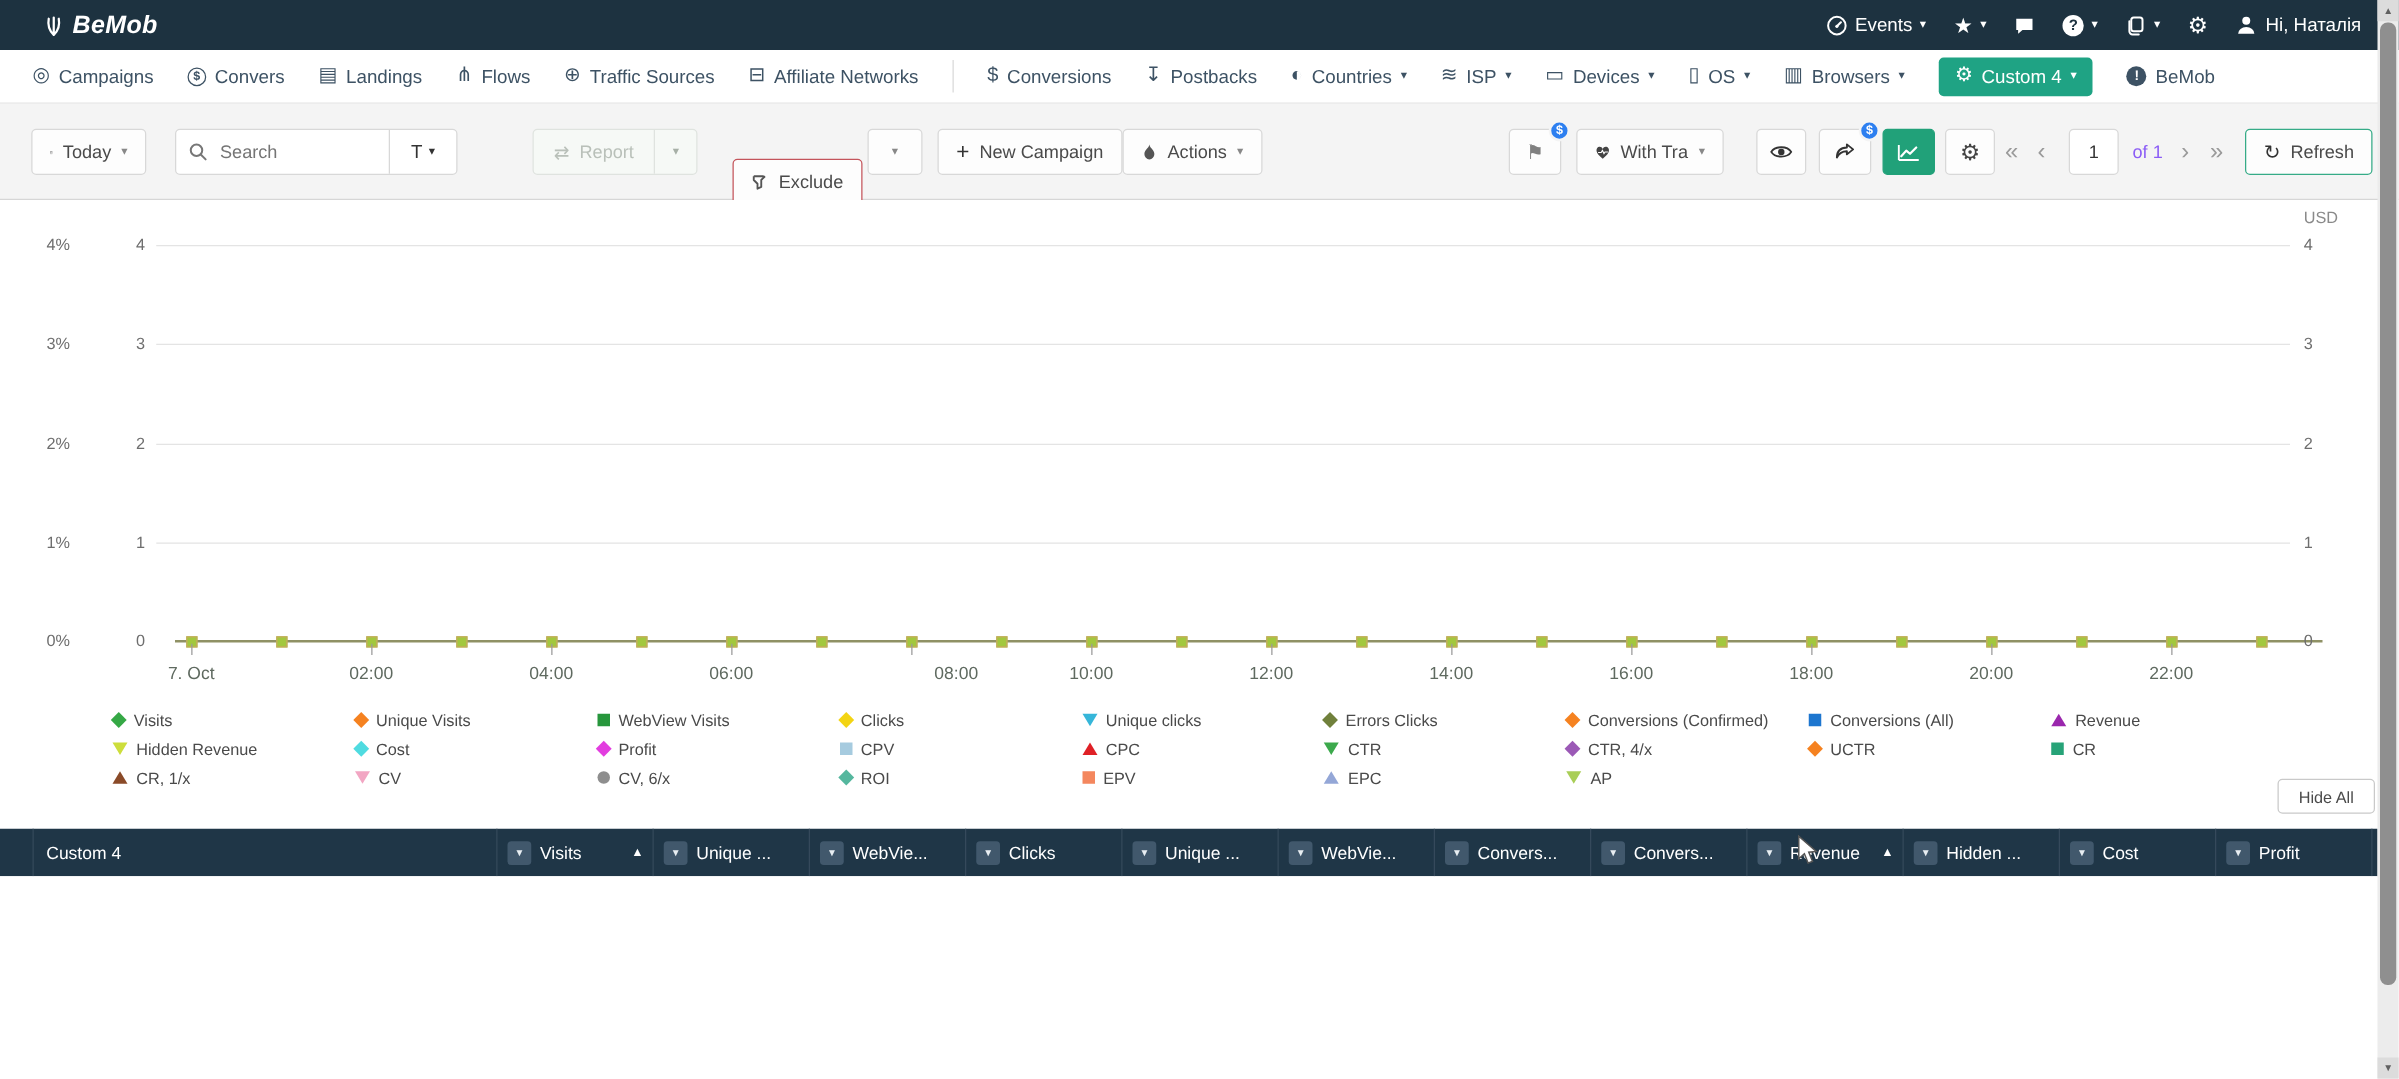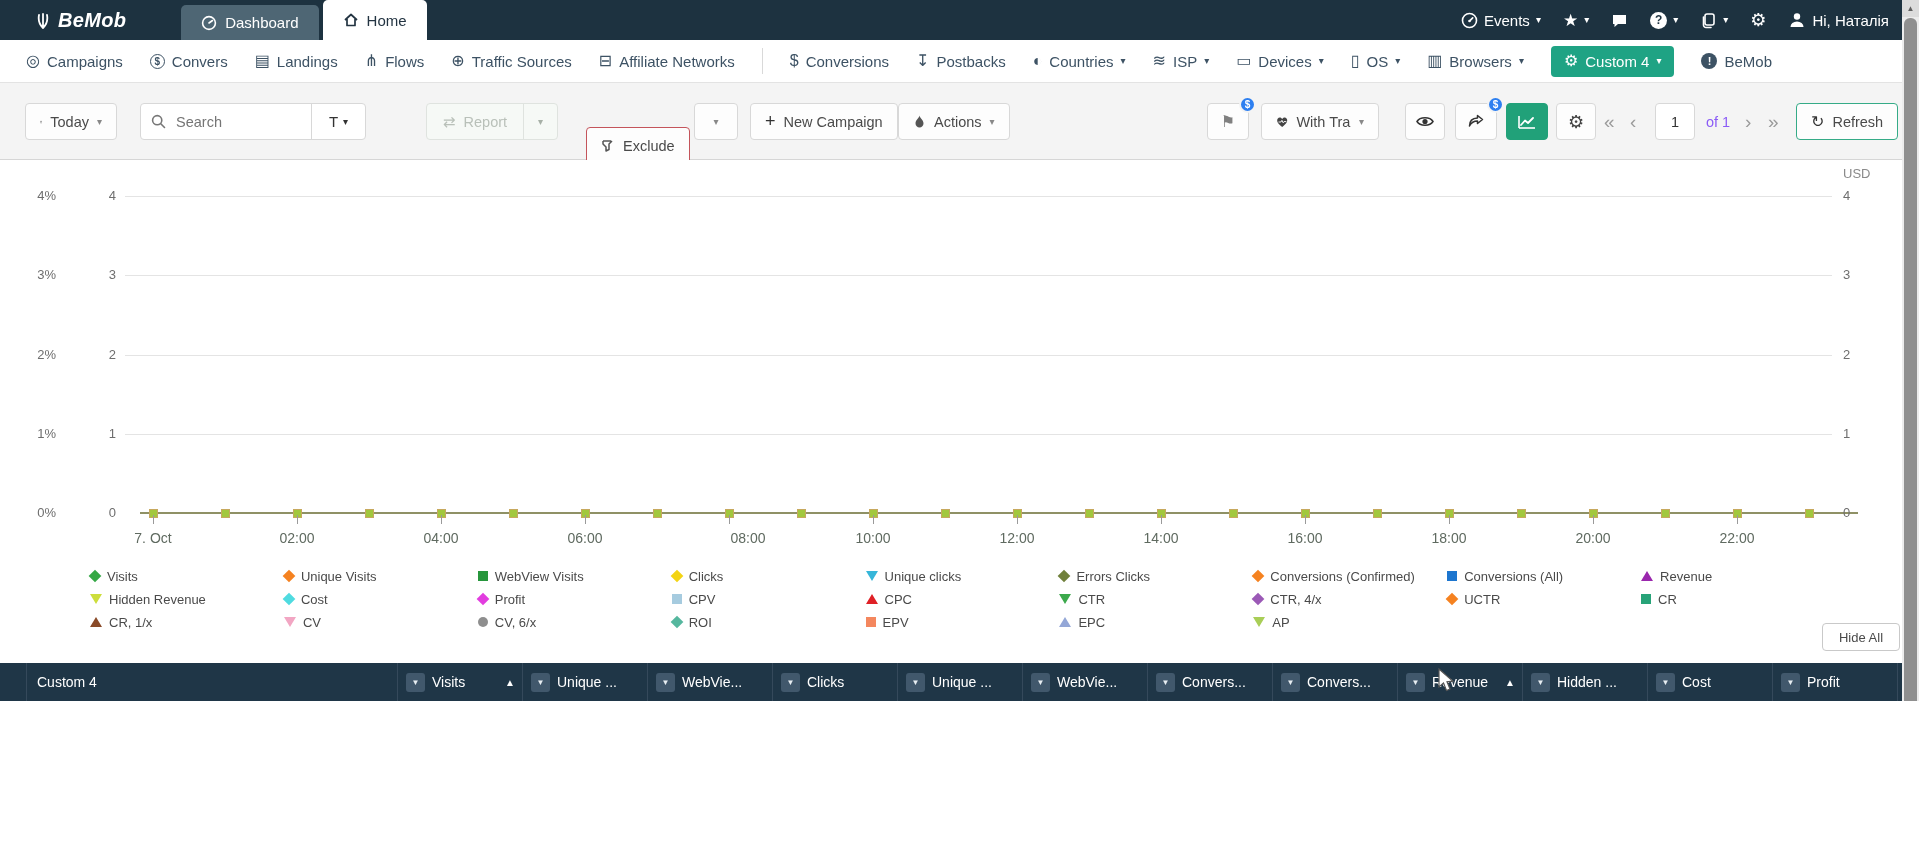--- a/index.html
+++ b/index.html
@@ -1,18 +1,18 @@
 <!DOCTYPE html>
 <html><head>
 <meta charset="utf-8">
 <style>
   * { margin:0; padding:0; box-sizing:border-box; }
   html,body { width:1919px; height:863px; overflow:hidden; background:#fff;
     font-family:"Liberation Sans", sans-serif; }
-  #app { position:relative; width:1919px; height:701px; overflow:hidden;text-decoration:underline; }
+  #app { position:relative; width:1919px; height:863px; overflow:hidden;text-decoration:underline; }
 
   
   .topbar { position:absolute; left:0; top:0; width:1919px; height:40px; background:#1d3240; display:flex; align-items:center; }
   .logo { display:flex; align-items:center; gap:6px; margin-left:34px; color:#fff; font-size:20px; font-weight:bold; font-style:italic; letter-spacing:.3px; }
   .toptabs { display:flex; align-items:flex-end; height:40px; margin-left:55px; gap:4px; }
   .toptab { height:35px; display:flex; align-items:center; gap:8px; padding:0 20px; border-radius:5px 5px 0 0; font-size:15px; color:#fff; background:#4e6674; cursor:pointer; }
   .toptab.active { background:#fff; color:#233442; height:40px; }
   .topright { position:absolute; right:30px; top:0; height:40px; display:flex; align-items:center; gap:22px; color:#fff; font-size:15px; }
   .topitem { display:flex; align-items:center; gap:6px; cursor:pointer; }
   .chev { font-size:10px; line-height:1; }
@@ -91,35 +91,20 @@
 
 <div id="app">
 
   <header class="topbar">
     <div class="logo">
       <svg class="wicon" width="18" height="18" viewBox="0 0 18 18">
           <path d="M9 17 C5 13 4 9 5 4 M9 17 C9 12 9 8 9 3 M9 17 C13 13 14 9 13 4" stroke="#fff" stroke-width="1.8" fill="none" stroke-linecap="round"></path>
         </svg>
       <span>BeMob</span>
     </div>
-    <nav class="toptabs">
-      <div class="toptab">
-        <svg class="wicon" width="16" height="16" viewBox="0 0 16 16">
-            <circle cx="8" cy="8" r="6.4" stroke="#fff" stroke-width="1.6" fill="none"></circle>
-            <path d="M8 8 L11.5 5.5" stroke="#fff" stroke-width="1.6" stroke-linecap="round"></path>
-          </svg>
-        <span>Dashboard</span>
-      </div>
-      <div class="toptab active">
-        <svg class="wicon" width="16" height="16" viewBox="0 0 16 16">
-            <path d="M2 8 L8 2.5 L14 8 M4 7 V13.5 H12 V7" stroke="#233442" stroke-width="1.7" fill="none" stroke-linejoin="round"></path>
-          </svg>
-        <span>Home</span>
-      </div>
-    </nav>
     <div class="topright">
       <div class="topitem">
         <svg class="wicon" width="17" height="17" viewBox="0 0 16 16">
             <circle cx="8" cy="8" r="6.6" stroke="#fff" stroke-width="1.5" fill="none"></circle>
             <path d="M8 8.5 L11 5.5" stroke="#fff" stroke-width="1.6" stroke-linecap="round"></path>
             <circle cx="8" cy="8.5" r="1.2" fill="#fff"></circle>
           </svg>
         <span>Events</span>
         <span class="chev">▾</span>
       </div>
@@ -480,21 +465,21 @@
       <div class="marker" style="left: 1804.5px;"></div>
       <div class="xtick" style="left: 153px;"></div>
       <div class="xlab" style="left: 121px;">7. Oct</div>
       <div class="xtick" style="left: 297px;"></div>
       <div class="xlab" style="left: 265px;">02:00</div>
       <div class="xtick" style="left: 441px;"></div>
       <div class="xlab" style="left: 409px;">04:00</div>
       <div class="xtick" style="left: 585px;"></div>
       <div class="xlab" style="left: 553px;">06:00</div>
       <div class="xtick" style="left: 729px;"></div>
-      <div class="xlab" style="left: 716px; text-align: center;">08:00</div>
+      <div class="xlab" style="left: 733px; text-align: center;">08:00</div>
       <div class="xtick" style="left: 873px;"></div>
       <div class="xlab" style="left: 841px;">10:00</div>
       <div class="xtick" style="left: 1017px;"></div>
       <div class="xlab" style="left: 985px;">12:00</div>
       <div class="xtick" style="left: 1161px;"></div>
       <div class="xlab" style="left: 1129px;">14:00</div>
       <div class="xtick" style="left: 1305px;"></div>
       <div class="xlab" style="left: 1273px;">16:00</div>
       <div class="xtick" style="left: 1449px;"></div>
       <div class="xlab" style="left: 1417px;">18:00</div>

